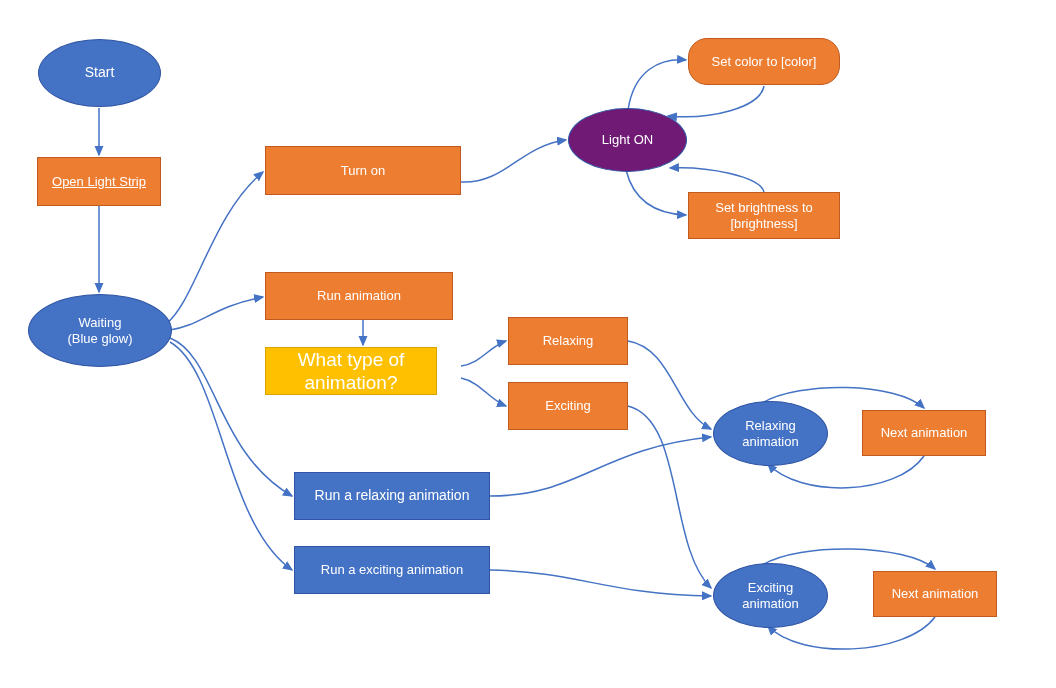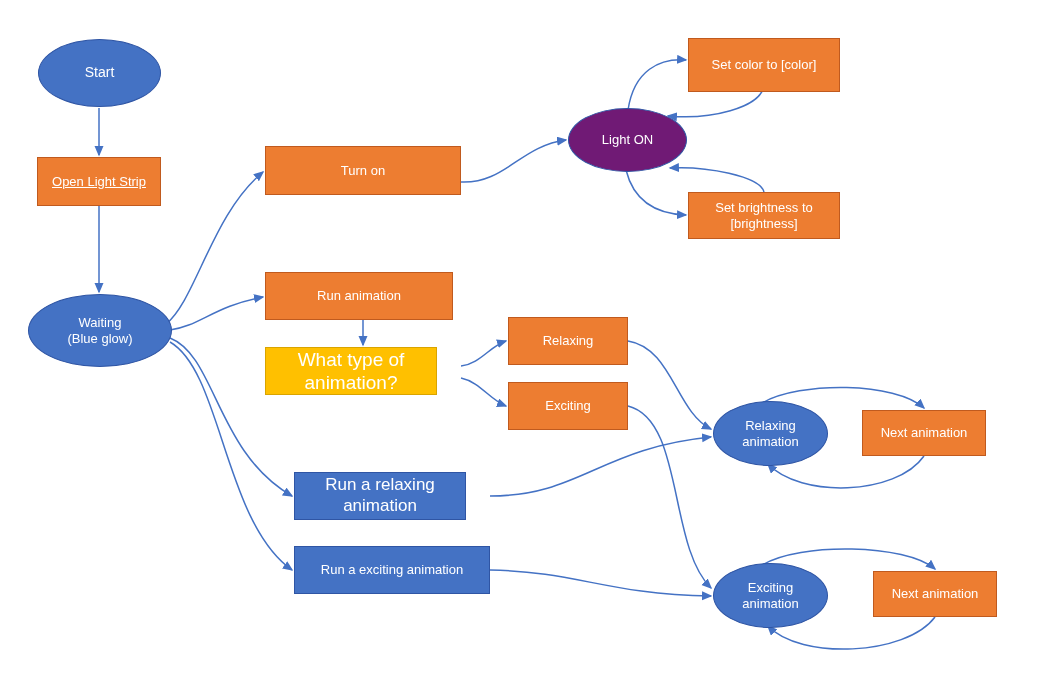--- a/index.html
+++ b/index.html
@@ -90,28 +90,28 @@
       </g>
   </svg>
 
   <div id="nodes-group">
       <div class="node state" style="left: 38px; top: 39px; width: 123px; height: 68px; background: rgb(68, 114, 196); font-size: 14px;"><span>Start</span></div>
       <div class="node process" style="left: 37px; top: 157px; width: 124px; height: 49px; background: rgb(237, 125, 49); font-size: 13px; text-decoration: underline;"><span>Open Light Strip</span></div>
       <div class="node state" style="left: 28px; top: 294px; width: 144px; height: 73px; background: rgb(68, 114, 196); font-size: 13px;"><span>Waiting
 (Blue glow)</span></div>
       <div class="node process" style="left: 265px; top: 146px; width: 196px; height: 49px; background: rgb(237, 125, 49); font-size: 13px;"><span>Turn on</span></div>
       <div class="node state" style="left: 568px; top: 108px; width: 119px; height: 64px; background: #701a75; font-size: 13px;"><span>Light ON</span></div>
-      <div class="node process" style="left: 688px; top: 38px; width: 152px; height: 54px; background: rgb(237, 125, 49); font-size: 13px;"><span>Set color to [color]</span></div>
+      <div class="node process" style="left: 688px; top: 38px; width: 152px; height: 47px; background: rgb(237, 125, 49); font-size: 13px; border-radius: 19px;"><span>Set color to [color]</span></div>
       <div class="node process" style="left: 688px; top: 192px; width: 152px; height: 47px; background: rgb(237, 125, 49); font-size: 13px; justify-content: center;"><span>Set brightness to
 [brightness]</span></div>
       <div class="node process" style="left: 265px; top: 272px; width: 188px; height: 48px; background: rgb(237, 125, 49); font-size: 13px;"><span>Run animation</span></div>
       <div class="node decision" style="left: 265px; top: 347px; width: 172px; height: 48px; background: rgb(255, 192, 0); font-size: 19px;"><span>What type of animation?</span></div>
       <div class="node process" style="left: 508px; top: 317px; width: 120px; height: 48px; background: rgb(237, 125, 49); font-size: 13px;"><span>Relaxing</span></div>
       <div class="node process" style="left: 508px; top: 382px; width: 120px; height: 48px; background: rgb(237, 125, 49); font-size: 13px;"><span>Exciting</span></div>
-      <div class="node action" style="left: 294px; top: 472px; width: 172px; height: 48px; background: rgb(68, 114, 196); font-size: 17px;"><span>Run a relaxing animation</span></div>
+      <div class="node action" style="left: 294px; top: 472px; width: 196px; height: 48px; background: rgb(68, 114, 196); font-size: 14px;"><span>Run a relaxing animation</span></div>
       <div class="node action" style="left: 294px; top: 546px; width: 196px; height: 48px; background: rgb(68, 114, 196); font-size: 13px;"><span>Run a exciting animation</span></div>
       <div class="node state" style="left: 713px; top: 401px; width: 115px; height: 65px; background: rgb(68, 114, 196); font-size: 13px;"><span>Relaxing
 animation</span></div>
       <div class="node process" style="left: 862px; top: 410px; width: 124px; height: 46px; background: rgb(237, 125, 49); font-size: 13px;"><span>Next animation</span></div>
       <div class="node state" style="left: 713px; top: 563px; width: 115px; height: 65px; background: rgb(68, 114, 196); font-size: 13px;"><span>Exciting
 animation</span></div>
       <div class="node process" style="left: 873px; top: 571px; width: 124px; height: 46px; background: rgb(237, 125, 49); font-size: 13px;"><span>Next animation</span></div>
     </div>
 
 </div>

